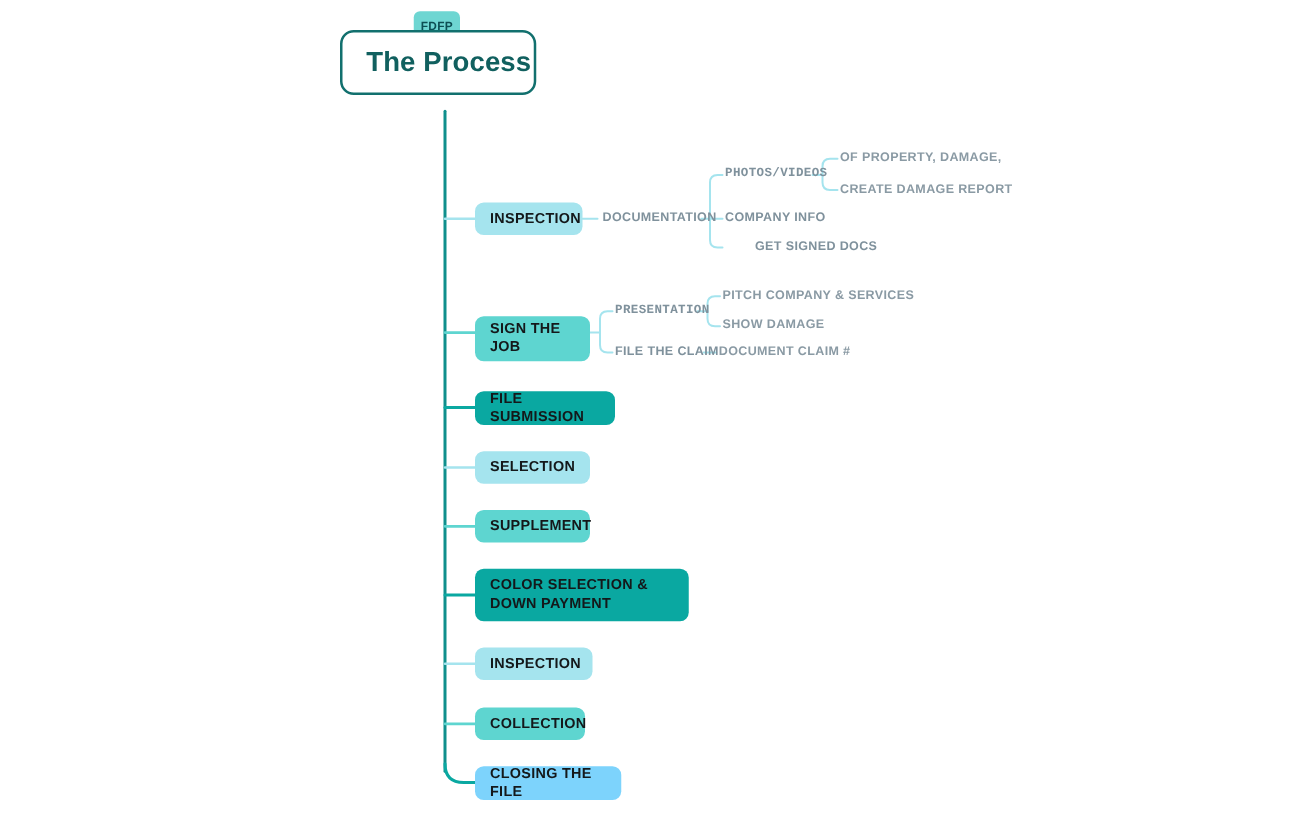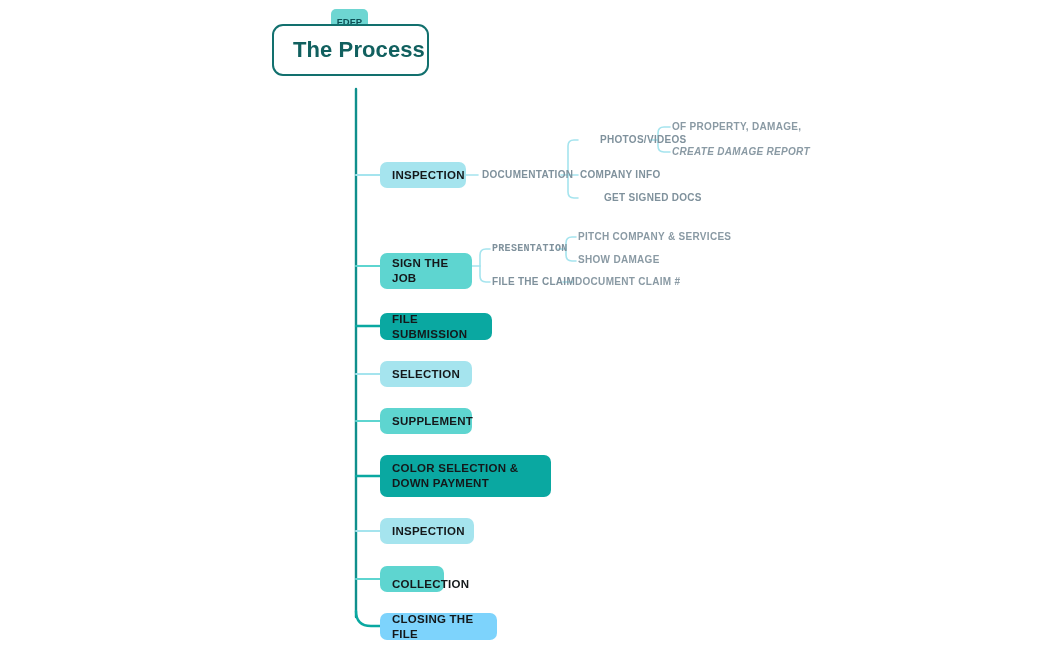--- a/index.html
+++ b/index.html
@@ -163,32 +163,32 @@
   </div>
 
   <div class="node multiline" style="left:380px; top:455px; width:171px; height:42px; background:#0aa8a1;">
     <span class="node-text">COLOR SELECTION &amp; DOWN PAYMENT</span>
   </div>
 
   <div class="node" style="left:380px; top:518px; width:94px; height:26px; background:#a5e4ee;">
     <span class="node-text">INSPECTION</span>
   </div>
 
-  <div class="node" style="left:380px; top:566px; width:64px; height:26px; background:#5ed5d0;align-items:flex-end;">
+  <div class="node" style="left:380px; top:566px; width:88px; height:26px; background:#5ed5d0;">
     <span class="node-text">COLLECTION</span>
   </div>
 
   <div class="node" style="left:380px; top:613px; width:117px; height:27px; background:#7dd3fc;">
     <span class="node-text">CLOSING THE FILE</span>
   </div>
 
   <div class="sub" style="left:482px; top:169px;">DOCUMENTATION</div>
-  <div class="sub" style="left:600px; top:134px;">PHOTOS/VIDEOS</div>
+  <div class="sub" style="left:580px; top:134px;font-family:Liberation Mono, monospace;">PHOTOS/VIDEOS</div>
   <div class="sub lvl3" style="left:672px; top:121px;">OF PROPERTY, DAMAGE,</div>
-  <div class="sub lvl3" style="left:672px; top:146px;font-style:italic;">CREATE DAMAGE REPORT</div>
+  <div class="sub lvl3" style="left:672px; top:146px;">CREATE DAMAGE REPORT</div>
   <div class="sub" style="left:580px; top:169px;">COMPANY INFO</div>
   <div class="sub" style="left:604px; top:192px;">GET SIGNED DOCS</div>
 
   <div class="sub" style="left:492px; top:243px;font-family:Liberation Mono, monospace;">PRESENTATION</div>
   <div class="sub lvl3" style="left:578px; top:231px;">PITCH COMPANY &amp; SERVICES</div>
   <div class="sub lvl3" style="left:578px; top:254px;">SHOW DAMAGE</div>
   <div class="sub" style="left:492px; top:276px;">FILE THE CLAIM</div>
   <div class="sub lvl3" style="left:575px; top:276px;">DOCUMENT CLAIM #</div>
 
 </div>

